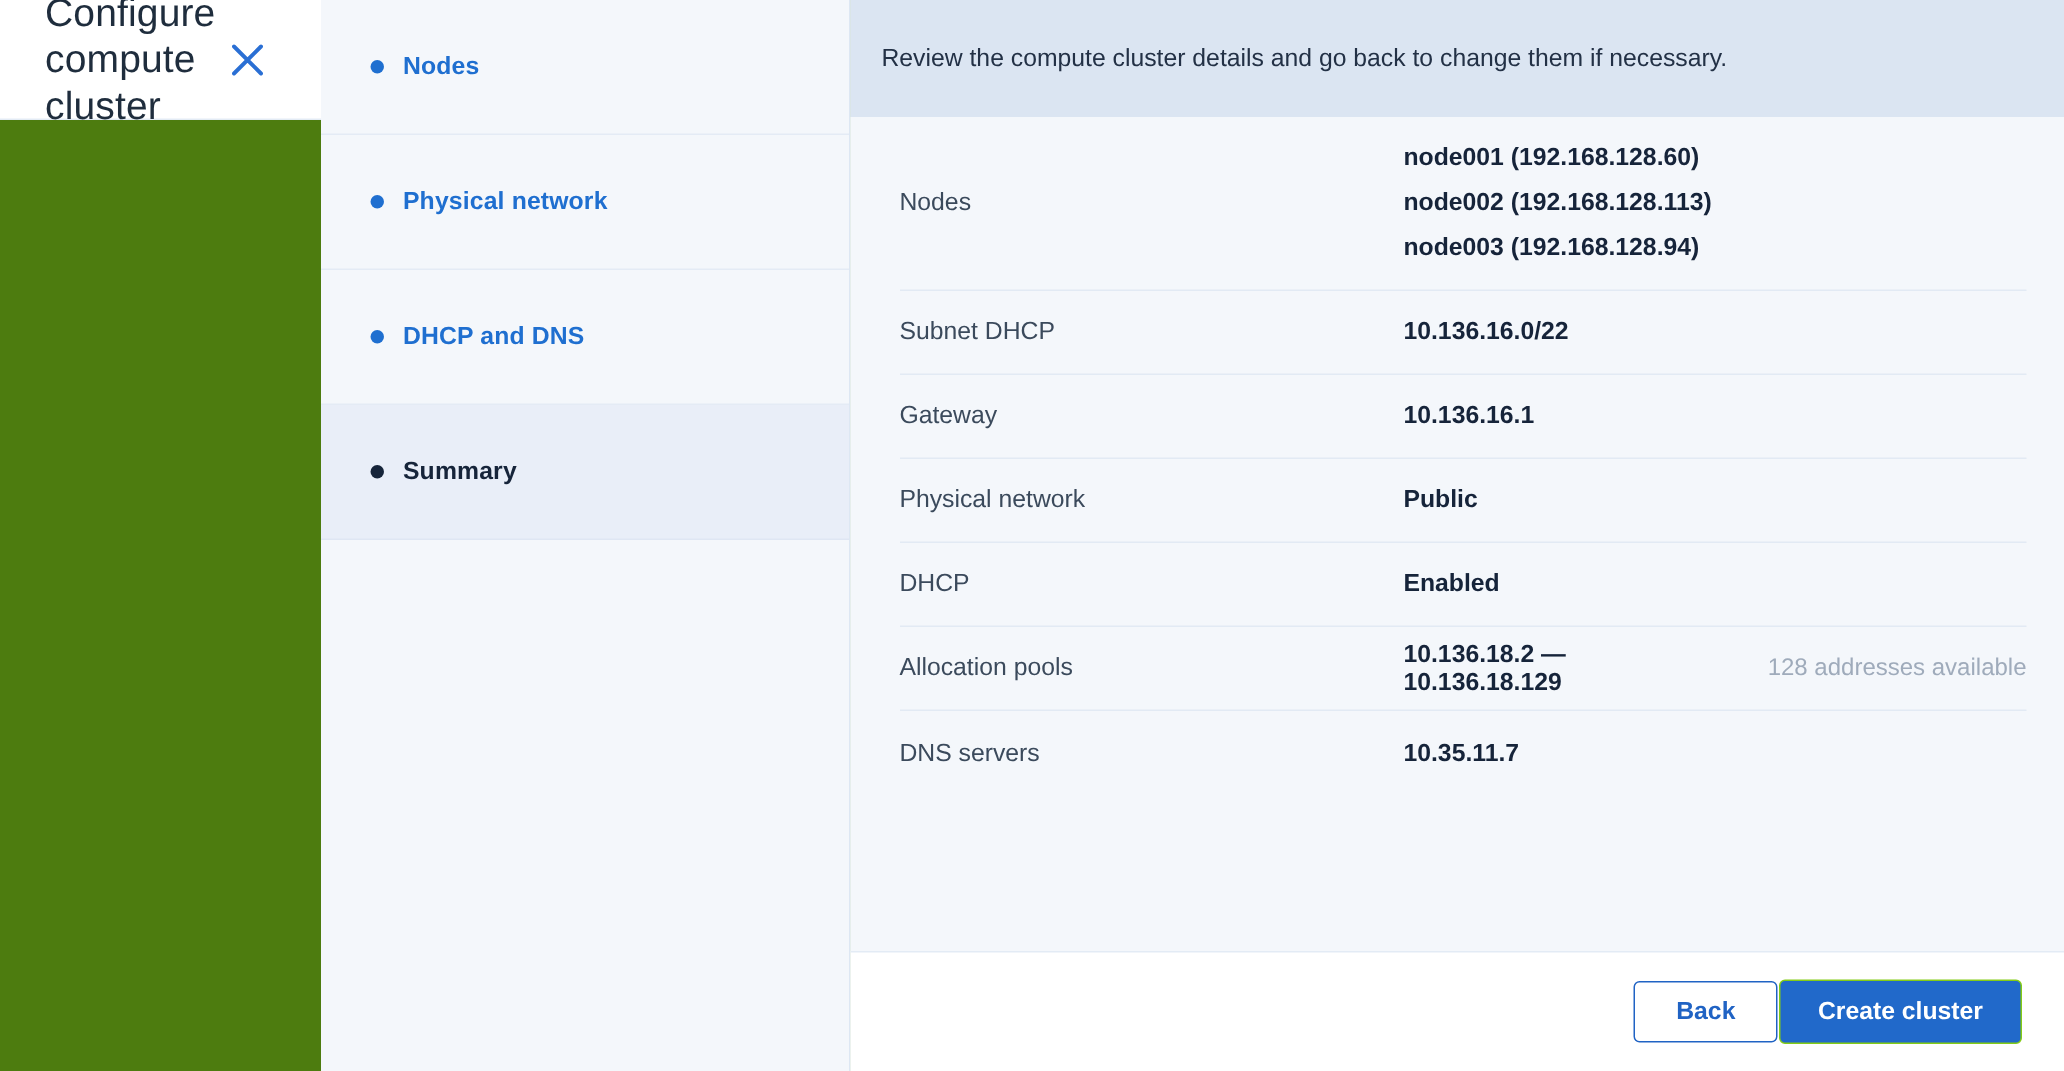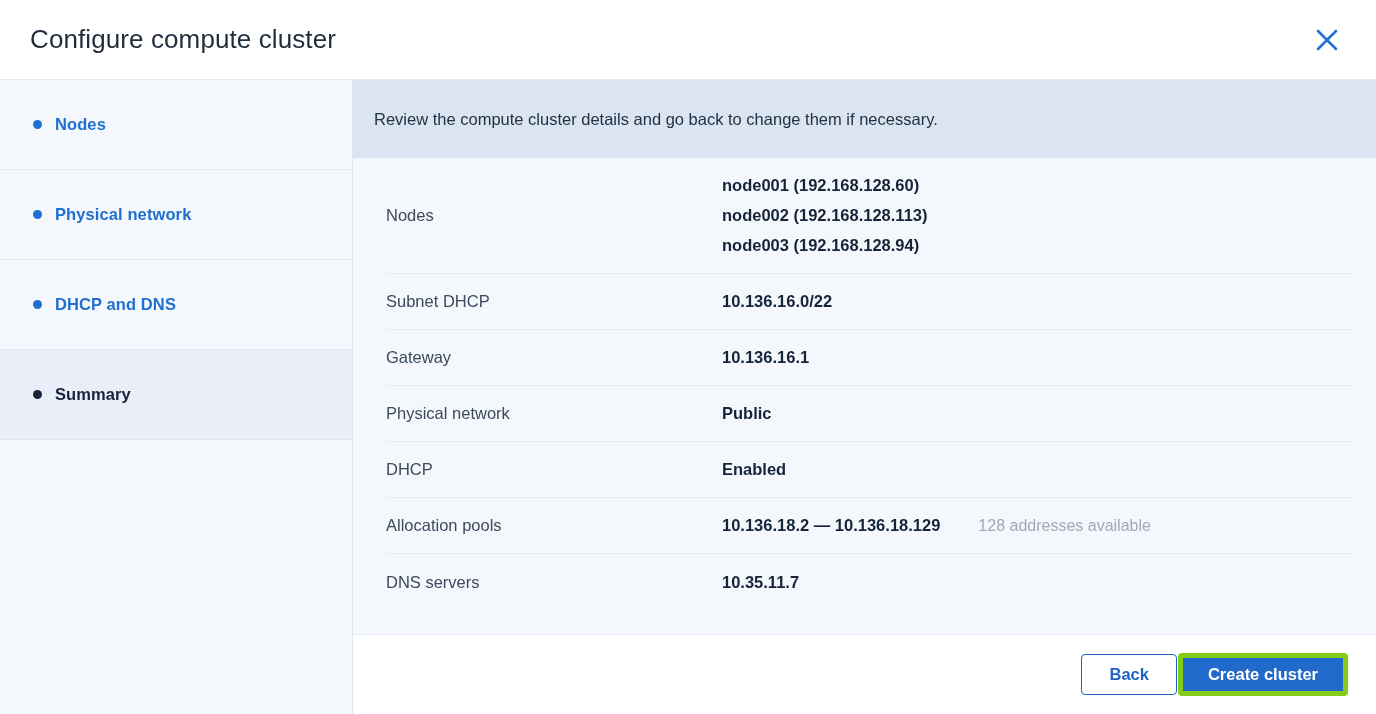--- a/index.html
+++ b/index.html
@@ -4,21 +4,21 @@
 <style>
   * { margin:0; padding:0; box-sizing:border-box; }
   html, body {
     width:1376px; height:714px;
     background:#ffffff;
     font-family:"Liberation Sans", sans-serif;
     -webkit-font-smoothing:antialiased;
     overflow:hidden;
   }
 
-  .dialog { position:relative; width:1376px; height:714px; background:#4d7c0f; display:flex; flex-direction:column; }
+  .dialog { position:relative; width:1376px; height:714px; background:#4d7c0f; display:flex; flex-direction:row; }
 
   
   .header {
     height:80px; flex:0 0 80px;
     background:#ffffff;
     border-bottom:1px solid #e3ebf5;
     display:flex; align-items:center;
     padding:0 28px 0 30px;
   }
   .header-title {
@@ -117,21 +117,21 @@
     border-radius:4px; cursor:pointer;
     display:inline-flex; align-items:center; justify-content:center;
   }
   .btn-secondary {
     background:#ffffff; color:#2063c4;
     border:1px solid #2063c4;
     height:41px; padding:0 27px;
   }
   .btn-primary {
     background:#2169ca; color:#ffffff;
-    border:5px solid #84cc16;
+    border:1px solid #84cc16;
     height:43px; padding:0 25px;
   }
 </style>
 </head>
 <body>
 
 <div class="dialog">
 
   <div class="header">
     <div class="header-title">Configure compute cluster</div>

